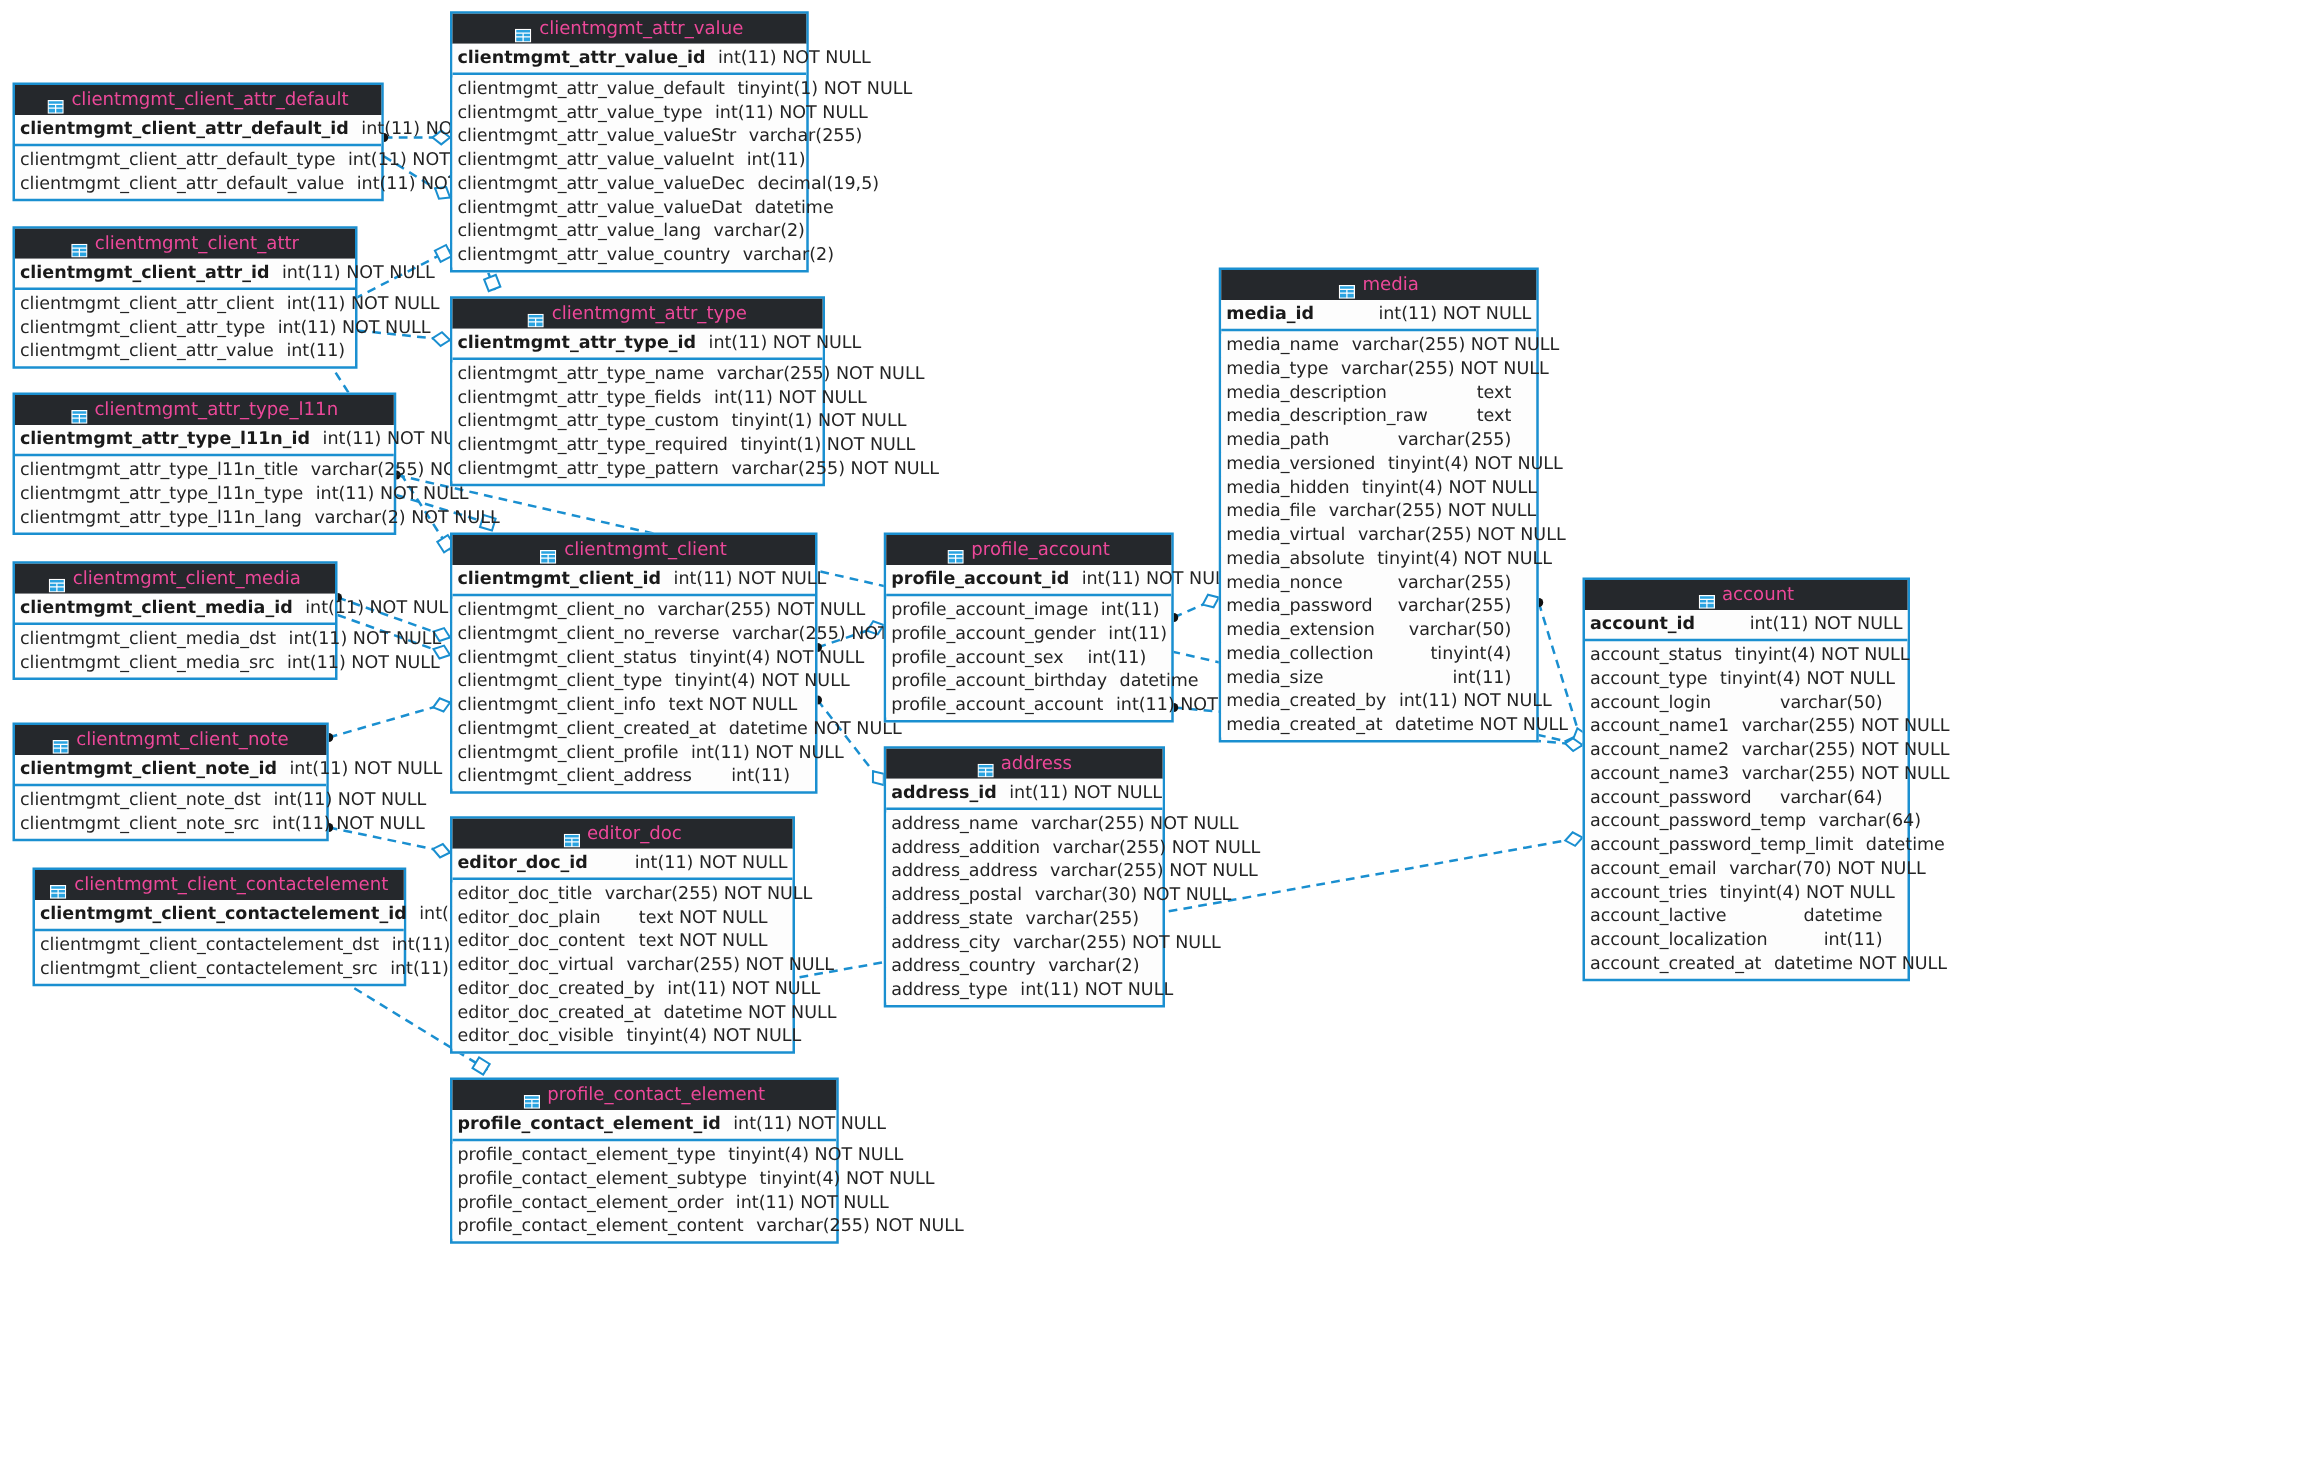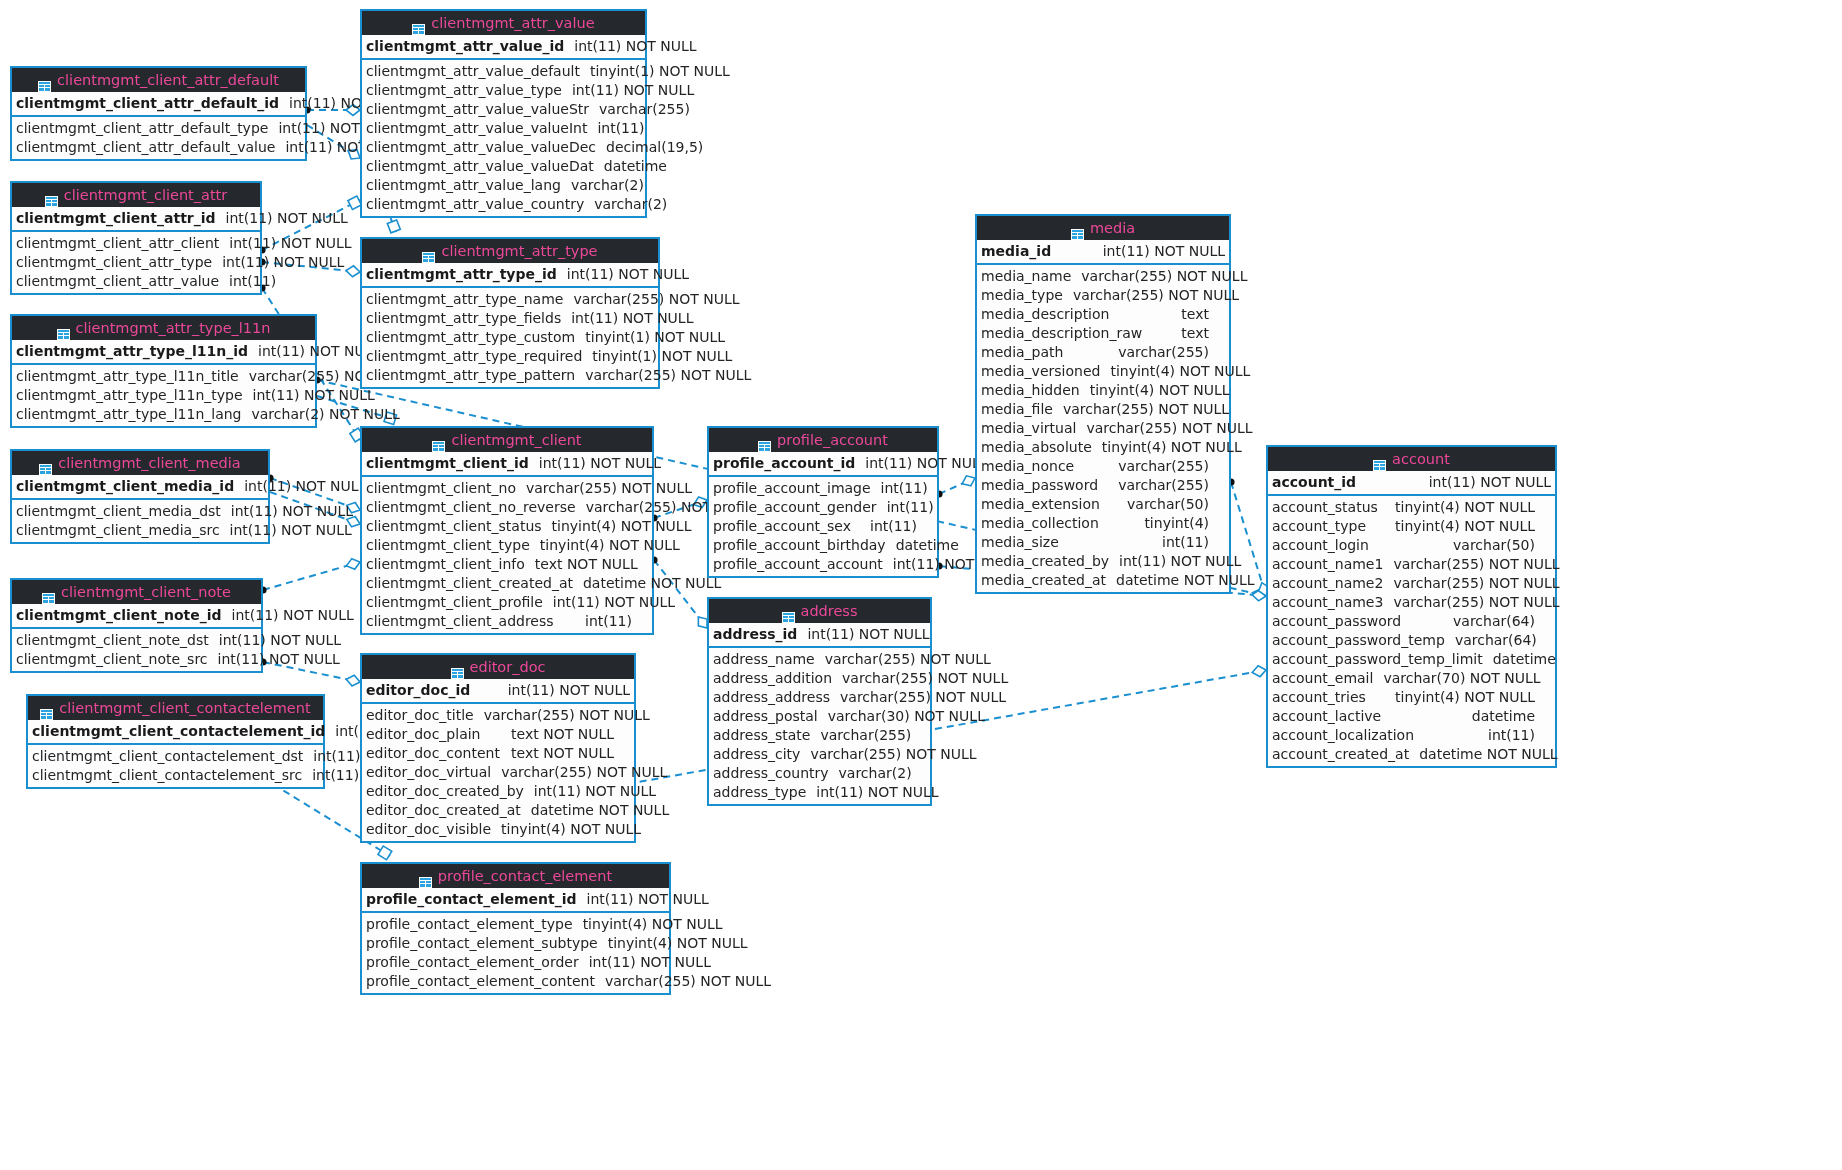--- a/index.html
+++ b/index.html
@@ -197,21 +197,21 @@
         <div class="col-row">
           <span class="cname">clientmgmt_client_attr_default_type</span>
           <span class="ctype">int(11) NOT NULL</span>
         </div>
         <div class="col-row">
           <span class="cname">clientmgmt_client_attr_default_value</span>
           <span class="ctype">int(11) NOT NULL</span>
         </div>
       </div>
     </div>
-    <div class="table" style="left: 10px; top: 181px; width: 252px;">
+    <div class="table" style="left: 10px; top: 181px; width: 276px;">
       <div class="tbl-header">
         <span class="tbl-icon"><svg viewBox="0 0 13 11" width="13" height="11">
             <rect x="0.5" y="0.5" width="12" height="10" fill="#2aa3e0" stroke="#ffffff"></rect>
             <line x1="0.5" y1="3.5" x2="12.5" y2="3.5" stroke="#ffffff" stroke-width="1"></line>
             <line x1="6.5" y1="3.5" x2="6.5" y2="10.5" stroke="#ffffff" stroke-width="1"></line>
             <line x1="0.5" y1="6.5" x2="12.5" y2="6.5" stroke="#ffffff" stroke-width="1"></line>
           </svg></span>
         <span>clientmgmt_client_attr</span>
       </div>
       <div class="pk-row">
@@ -714,21 +714,21 @@
         <div class="col-row">
           <span class="cname">media_created_by</span>
           <span class="ctype">int(11) NOT NULL</span>
         </div>
         <div class="col-row">
           <span class="cname">media_created_at</span>
           <span class="ctype">datetime NOT NULL</span>
         </div>
       </div>
     </div>
-    <div class="table" style="left: 1266px; top: 445px; width: 291px;">
+    <div class="table" style="left: 1266px; top: 462px; width: 262px;">
       <div class="tbl-header">
         <span class="tbl-icon"><svg viewBox="0 0 13 11" width="13" height="11">
             <rect x="0.5" y="0.5" width="12" height="10" fill="#2aa3e0" stroke="#ffffff"></rect>
             <line x1="0.5" y1="3.5" x2="12.5" y2="3.5" stroke="#ffffff" stroke-width="1"></line>
             <line x1="6.5" y1="3.5" x2="6.5" y2="10.5" stroke="#ffffff" stroke-width="1"></line>
             <line x1="0.5" y1="6.5" x2="12.5" y2="6.5" stroke="#ffffff" stroke-width="1"></line>
           </svg></span>
         <span>account</span>
       </div>
       <div class="pk-row">

